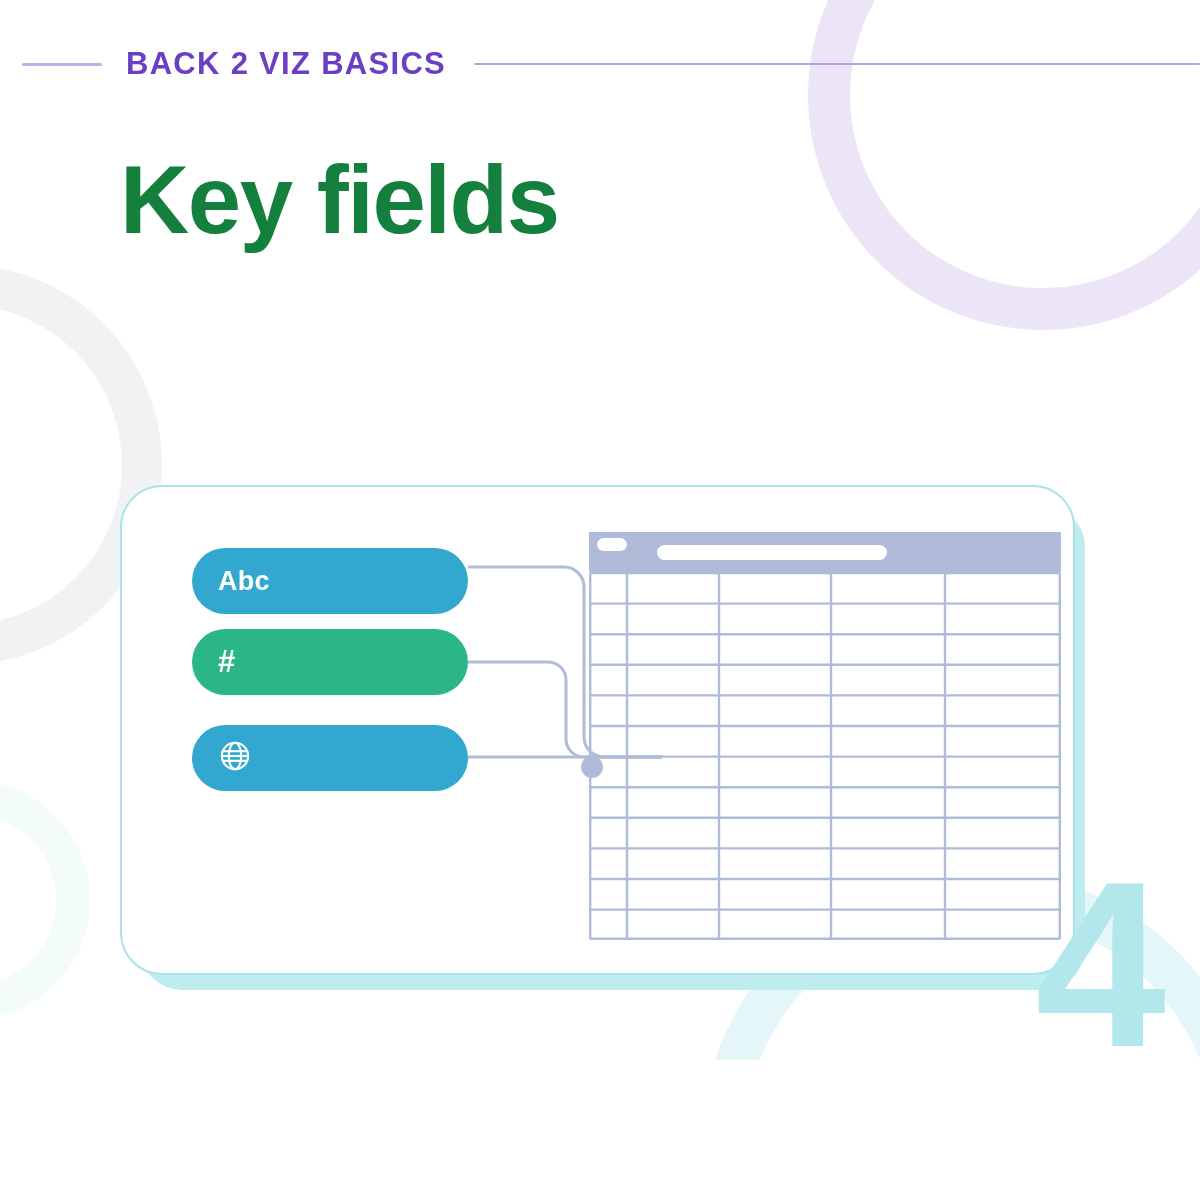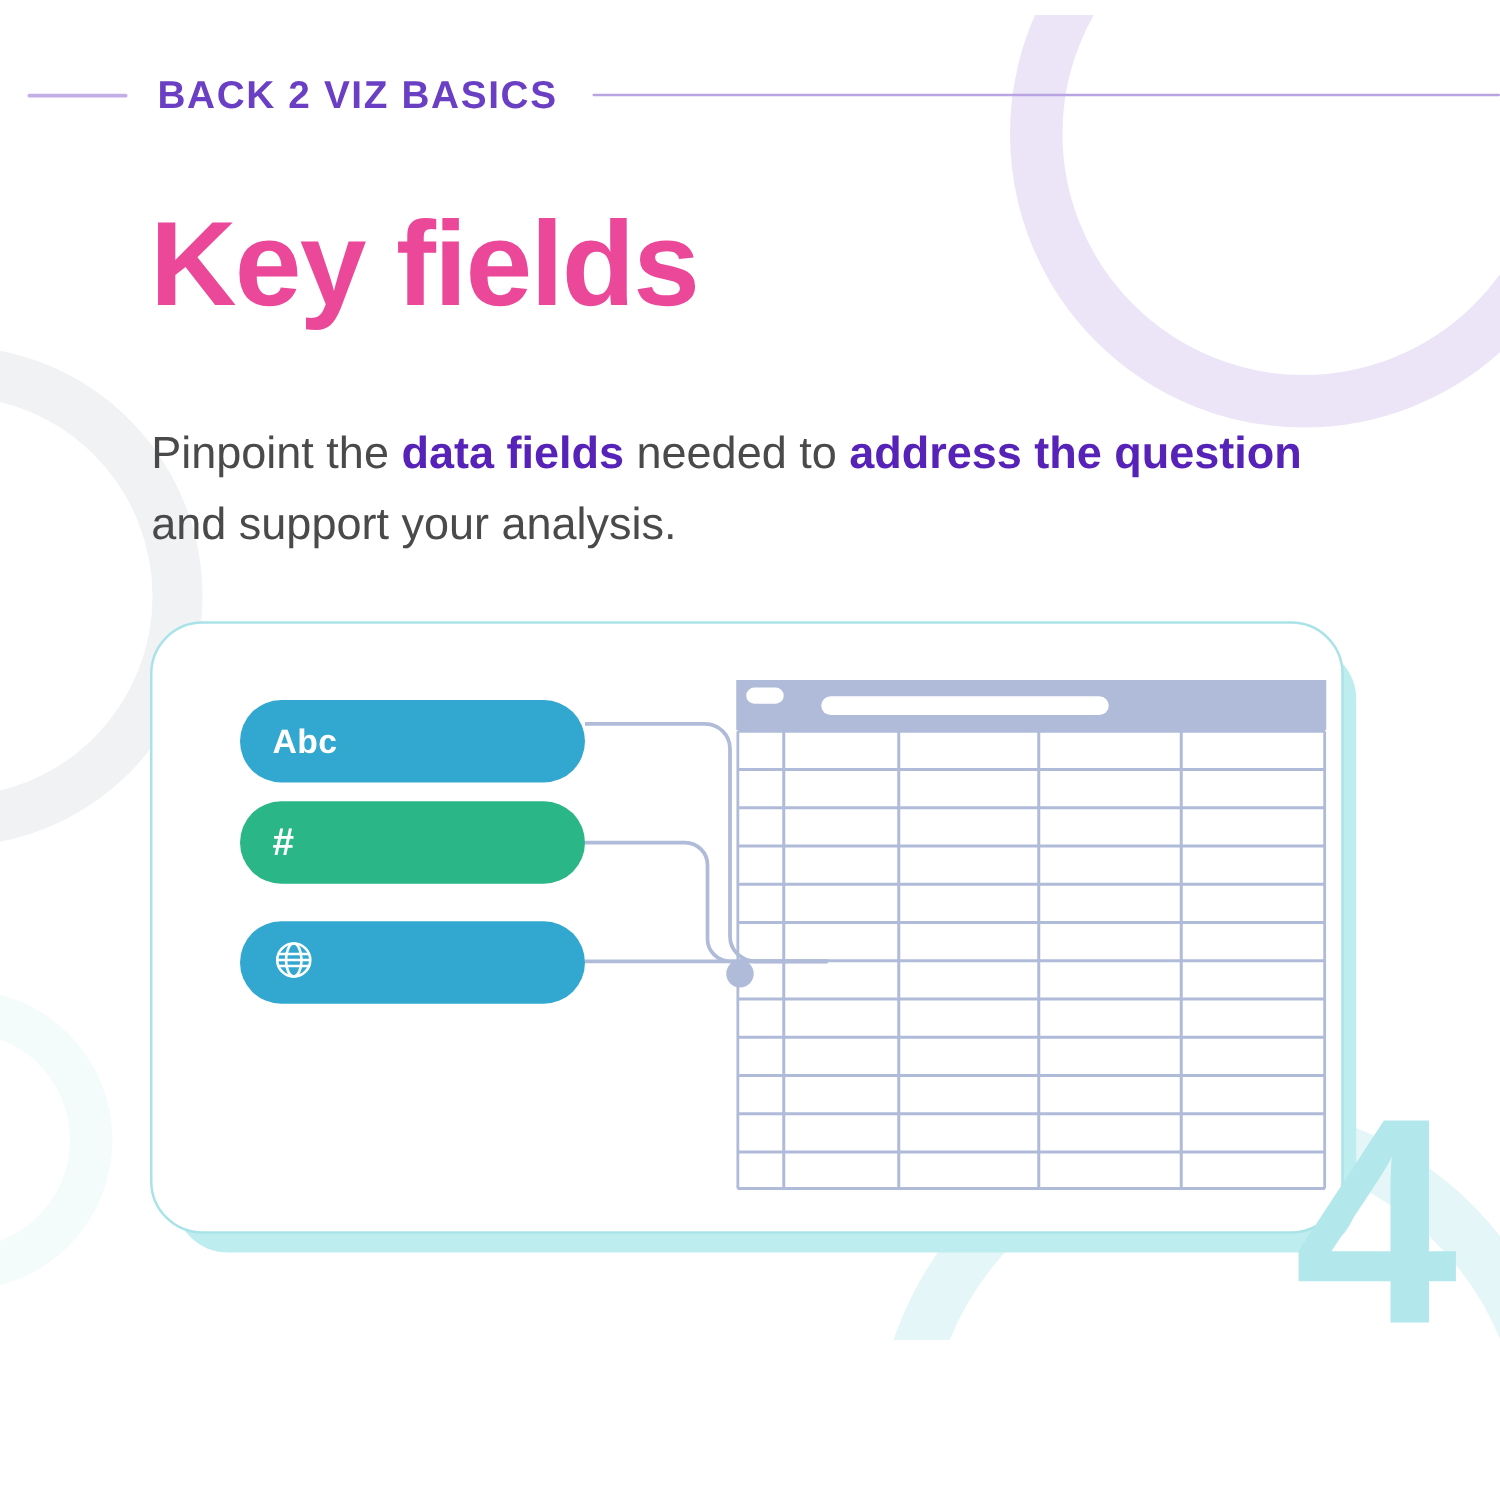--- a/index.html
+++ b/index.html
@@ -11,21 +11,20 @@
     font-family: "Liberation Sans", sans-serif;
     overflow: hidden;
   }
 
   #stage {
     position: relative;
     width: 1200px;
     height: 1060px;
     background: #ffffff;
     overflow: hidden;
-    margin-top: 12px;
   }
 
   
   .deco {
     position: absolute;
     border-radius: 50%;
     pointer-events: none;
   }
   #ring-purple-topright {
     width: 470px; height: 470px;
@@ -69,21 +68,21 @@
     font-size: 31px;
     font-weight: 600;
     letter-spacing: 1.3px;
     white-space: nowrap;
   }
 
   
   #page-title {
     position: absolute;
     left: 120px; top: 152px;
-    color: #ec4899;
+    color: #15803d;
     font-size: 96px;
     font-weight: 700;
     letter-spacing: -1.5px;
     line-height: 1.0;
   }
 
   
   #body-copy {
     position: absolute;
     left: 121px; top: 322px;
@@ -211,21 +210,20 @@
   <div class="deco" id="ring-teal-bottomleft"></div>
 
   <div id="eyebrow-row">
     <div class="eyebrow-rule" id="eyebrow-rule-left"></div>
     <div id="eyebrow-text">BACK 2 VIZ BASICS</div>
     <div class="eyebrow-rule" id="eyebrow-rule-right"></div>
   </div>
 
   <h1 id="page-title">Key fields</h1>
 
-  <p id="body-copy"><span>Pinpoint the </span><span class="em">data fields</span><span> needed to </span><span class="em">address the question</span><span> and support your analysis.</span></p>
 
   <div id="card-shadow"></div>
 
   <div id="illustration-card">
 
     <div class="pill" id="pill-abc">
       <span class="pill-label">Abc</span>
     </div>
 
     <div class="pill" id="pill-num">

